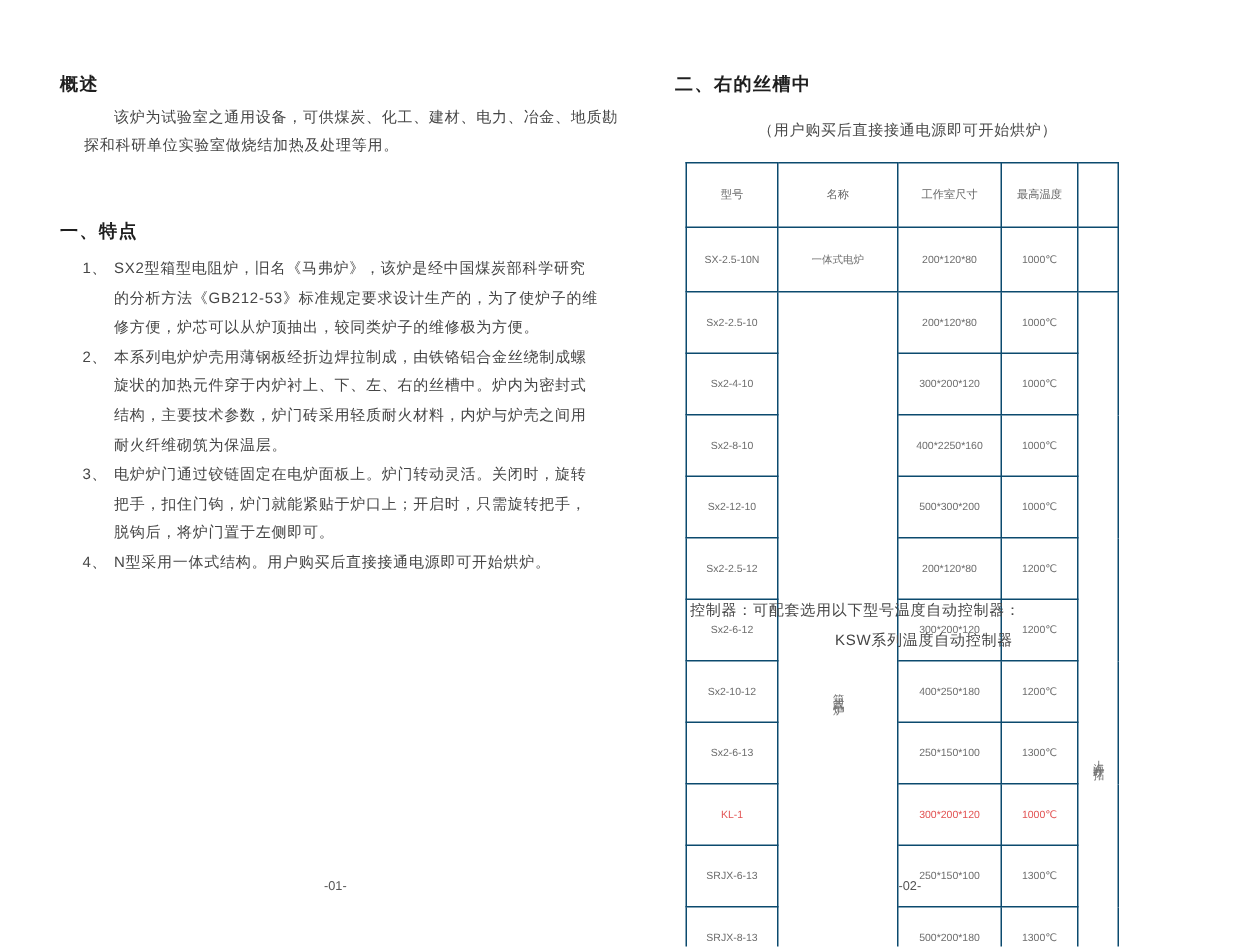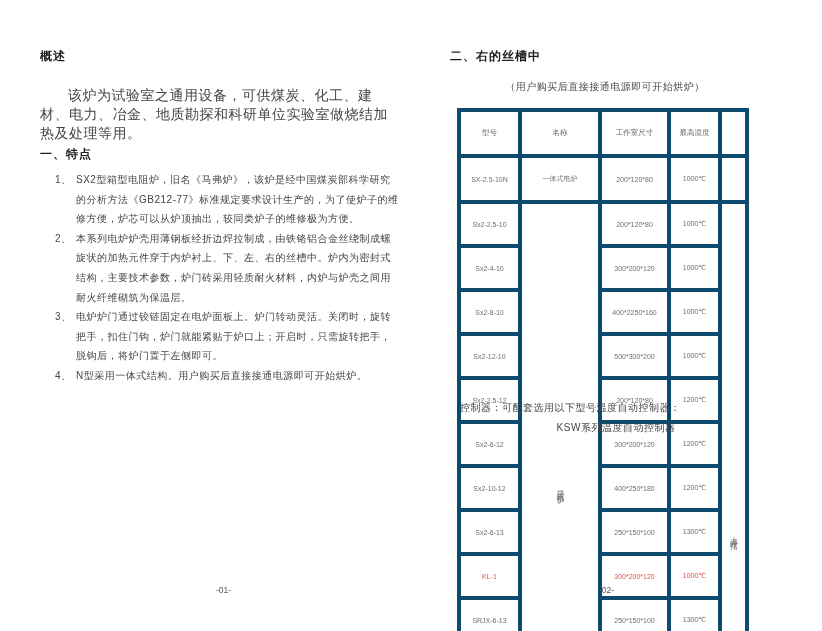--- a/index.html
+++ b/index.html
@@ -4,36 +4,36 @@
 <style>
   * { margin:0; padding:0; box-sizing:border-box; }
   html,body { width:822px; height:631px; background:#ffffff; overflow:hidden;
     font-family:"Liberation Sans","DejaVu Sans",sans-serif; }
   #canvas { position:relative; width:822px; height:631px; background:#fff; }
 
   .heading { font-size:12px; font-weight:bold; color:#1f1f1f; letter-spacing:1px; }
 
   
   #overview-heading { position:absolute; left:40px; top:48px; }
-  #overview-body { position:absolute; left:40px; top:69px; width:358px;
-    font-size:14px; color:#454545; line-height:19px; text-indent:2em; letter-spacing:0.5px;margin-top:17px; }
+  #overview-body { position:absolute; left:56px; top:69px; width:358px;
+    font-size:10px; color:#454545; line-height:19px; text-indent:2em; letter-spacing:0.5px; }
   #features-heading { position:absolute; left:40px; top:146px; }
   #features-list { position:absolute; left:55px; top:170px; width:345px; }
   .feature-item { display:flex; font-size:10px; color:#454545; line-height:19.6px; letter-spacing:0.5px; }
   .feature-num { flex:0 0 21px; }
   .feature-text { flex:1; }
 
   
   #params-heading { position:absolute; left:450px; top:48px; }
   #params-subtitle { position:absolute; left:450px; top:80px; width:310px; text-align:center;
     font-size:10px; color:#4a4a4a; letter-spacing:0.5px; }
 
   #spec-table { position:absolute; left:457px; top:108px; border-collapse:collapse;
     font-size:7px; color:#6e6e6e; }
-  #spec-table th, #spec-table td { border:4px solid #0c4a6e; text-align:center;
+  #spec-table th, #spec-table td { border:1px solid #0c4a6e; text-align:center;
     vertical-align:middle; font-weight:normal; padding:16px 1px; white-space:nowrap; }
   #spec-table th { height:30px; font-size:7.5px; color:#666; }
   #spec-table td { height:15px; }
   .vertical { writing-mode:vertical-rl; letter-spacing:2px; font-size:7.5px; }
   .red-row td.redable { color:#e25353; }
 
   #controller-block { position:absolute; left:440px; top:398px; width:352px;
     font-size:10px; color:#454545; line-height:19.5px; letter-spacing:0.5px; }
   #controller-line1 { text-indent:2em; }
   #controller-line2 { text-align:center; }
@@ -50,21 +50,21 @@
 
   <div id="overview-heading" class="heading">概述</div>
 
   <div id="overview-body">该炉为试验室之通用设备，可供煤炭、化工、建材、电力、冶金、地质勘探和科研单位实验室做烧结加热及处理等用。</div>
 
   <div id="features-heading" class="heading">一、特点</div>
 
   <div id="features-list">
       <div class="feature-item">
         <div class="feature-num">1、</div>
-        <div class="feature-text">SX2型箱型电阻炉，旧名《马弗炉》，该炉是经中国煤炭部科学研究的分析方法《GB212-77》标准规定要求设计生产的，为了使炉子的维修方便，炉芯可以从炉顶抽出，较同类炉子的维修极为方便。</div>
+        <div class="feature-text">SX2型箱型电阻炉，旧名《马弗炉》，该炉是经中国煤炭部科学研究的分析方法《GB212-53》标准规定要求设计生产的，为了使炉子的维修方便，炉芯可以从炉顶抽出，较同类炉子的维修极为方便。</div>
       </div>
       <div class="feature-item">
         <div class="feature-num">2、</div>
         <div class="feature-text">本系列电炉炉壳用薄钢板经折边焊拉制成，由铁铬铝合金丝绕制成螺旋状的加热元件穿于内炉衬上、下、左、右的丝槽中。炉内为密封式结构，主要技术参数，炉门砖采用轻质耐火材料，内炉与炉壳之间用耐火纤维砌筑为保温层。</div>
       </div>
       <div class="feature-item">
         <div class="feature-num">3、</div>
         <div class="feature-text">电炉炉门通过铰链固定在电炉面板上。炉门转动灵活。关闭时，旋转把手，扣住门钩，炉门就能紧贴于炉口上；开启时，只需旋转把手，脱钩后，将炉门置于左侧即可。</div>
       </div>
       <div class="feature-item">

